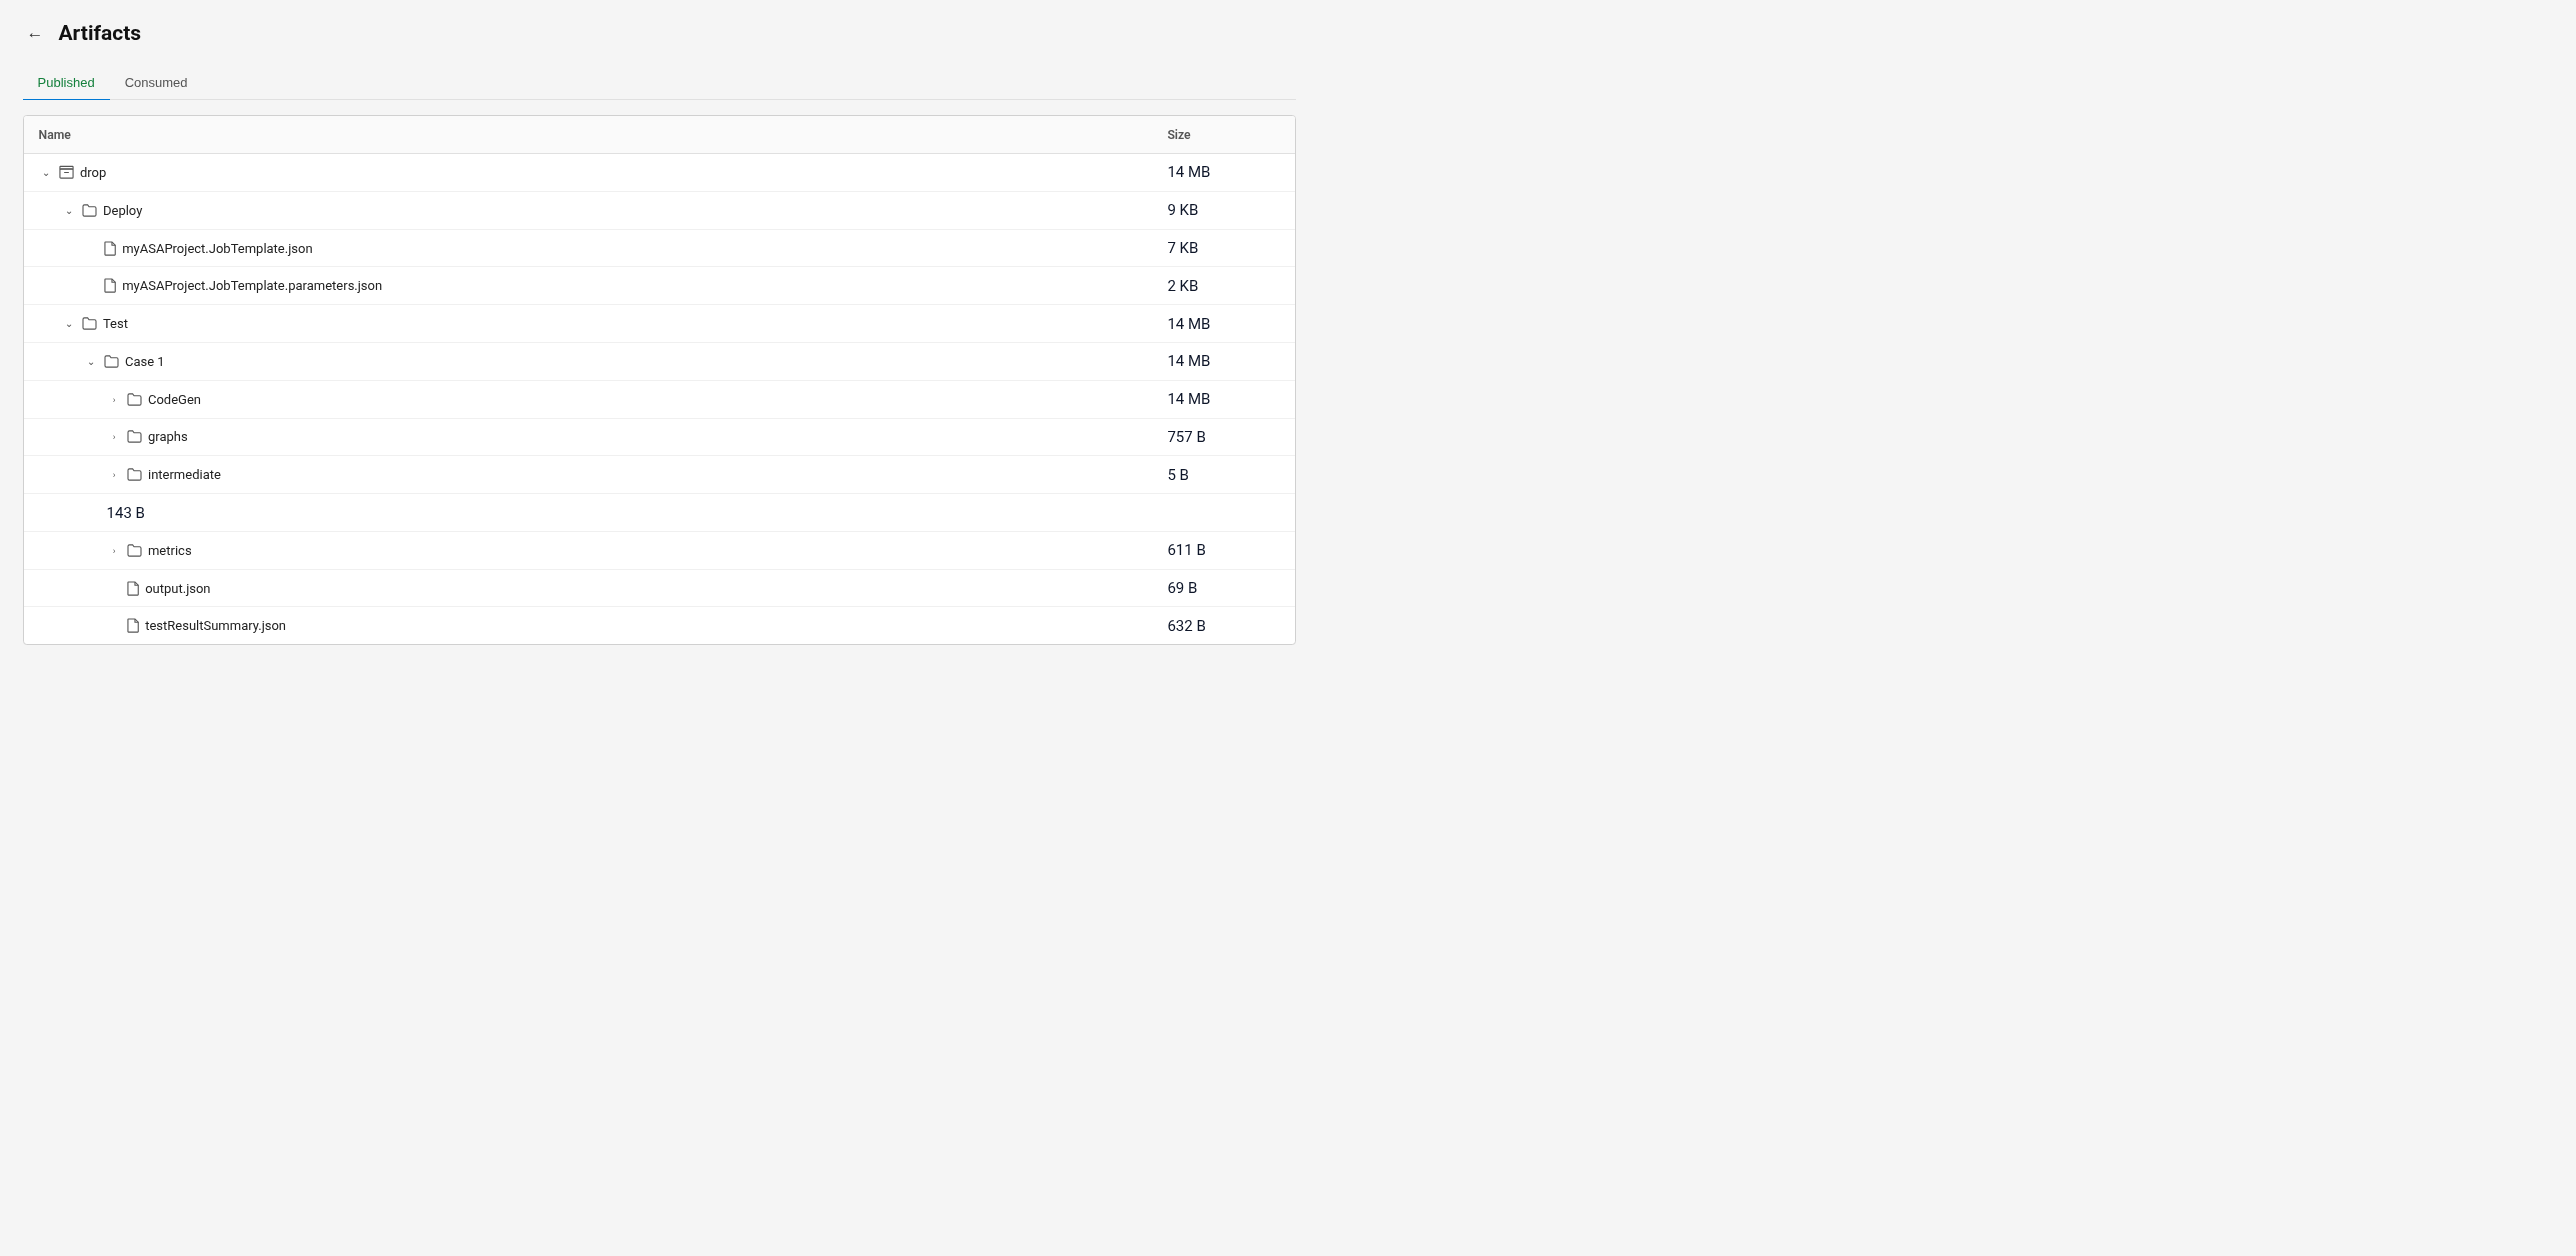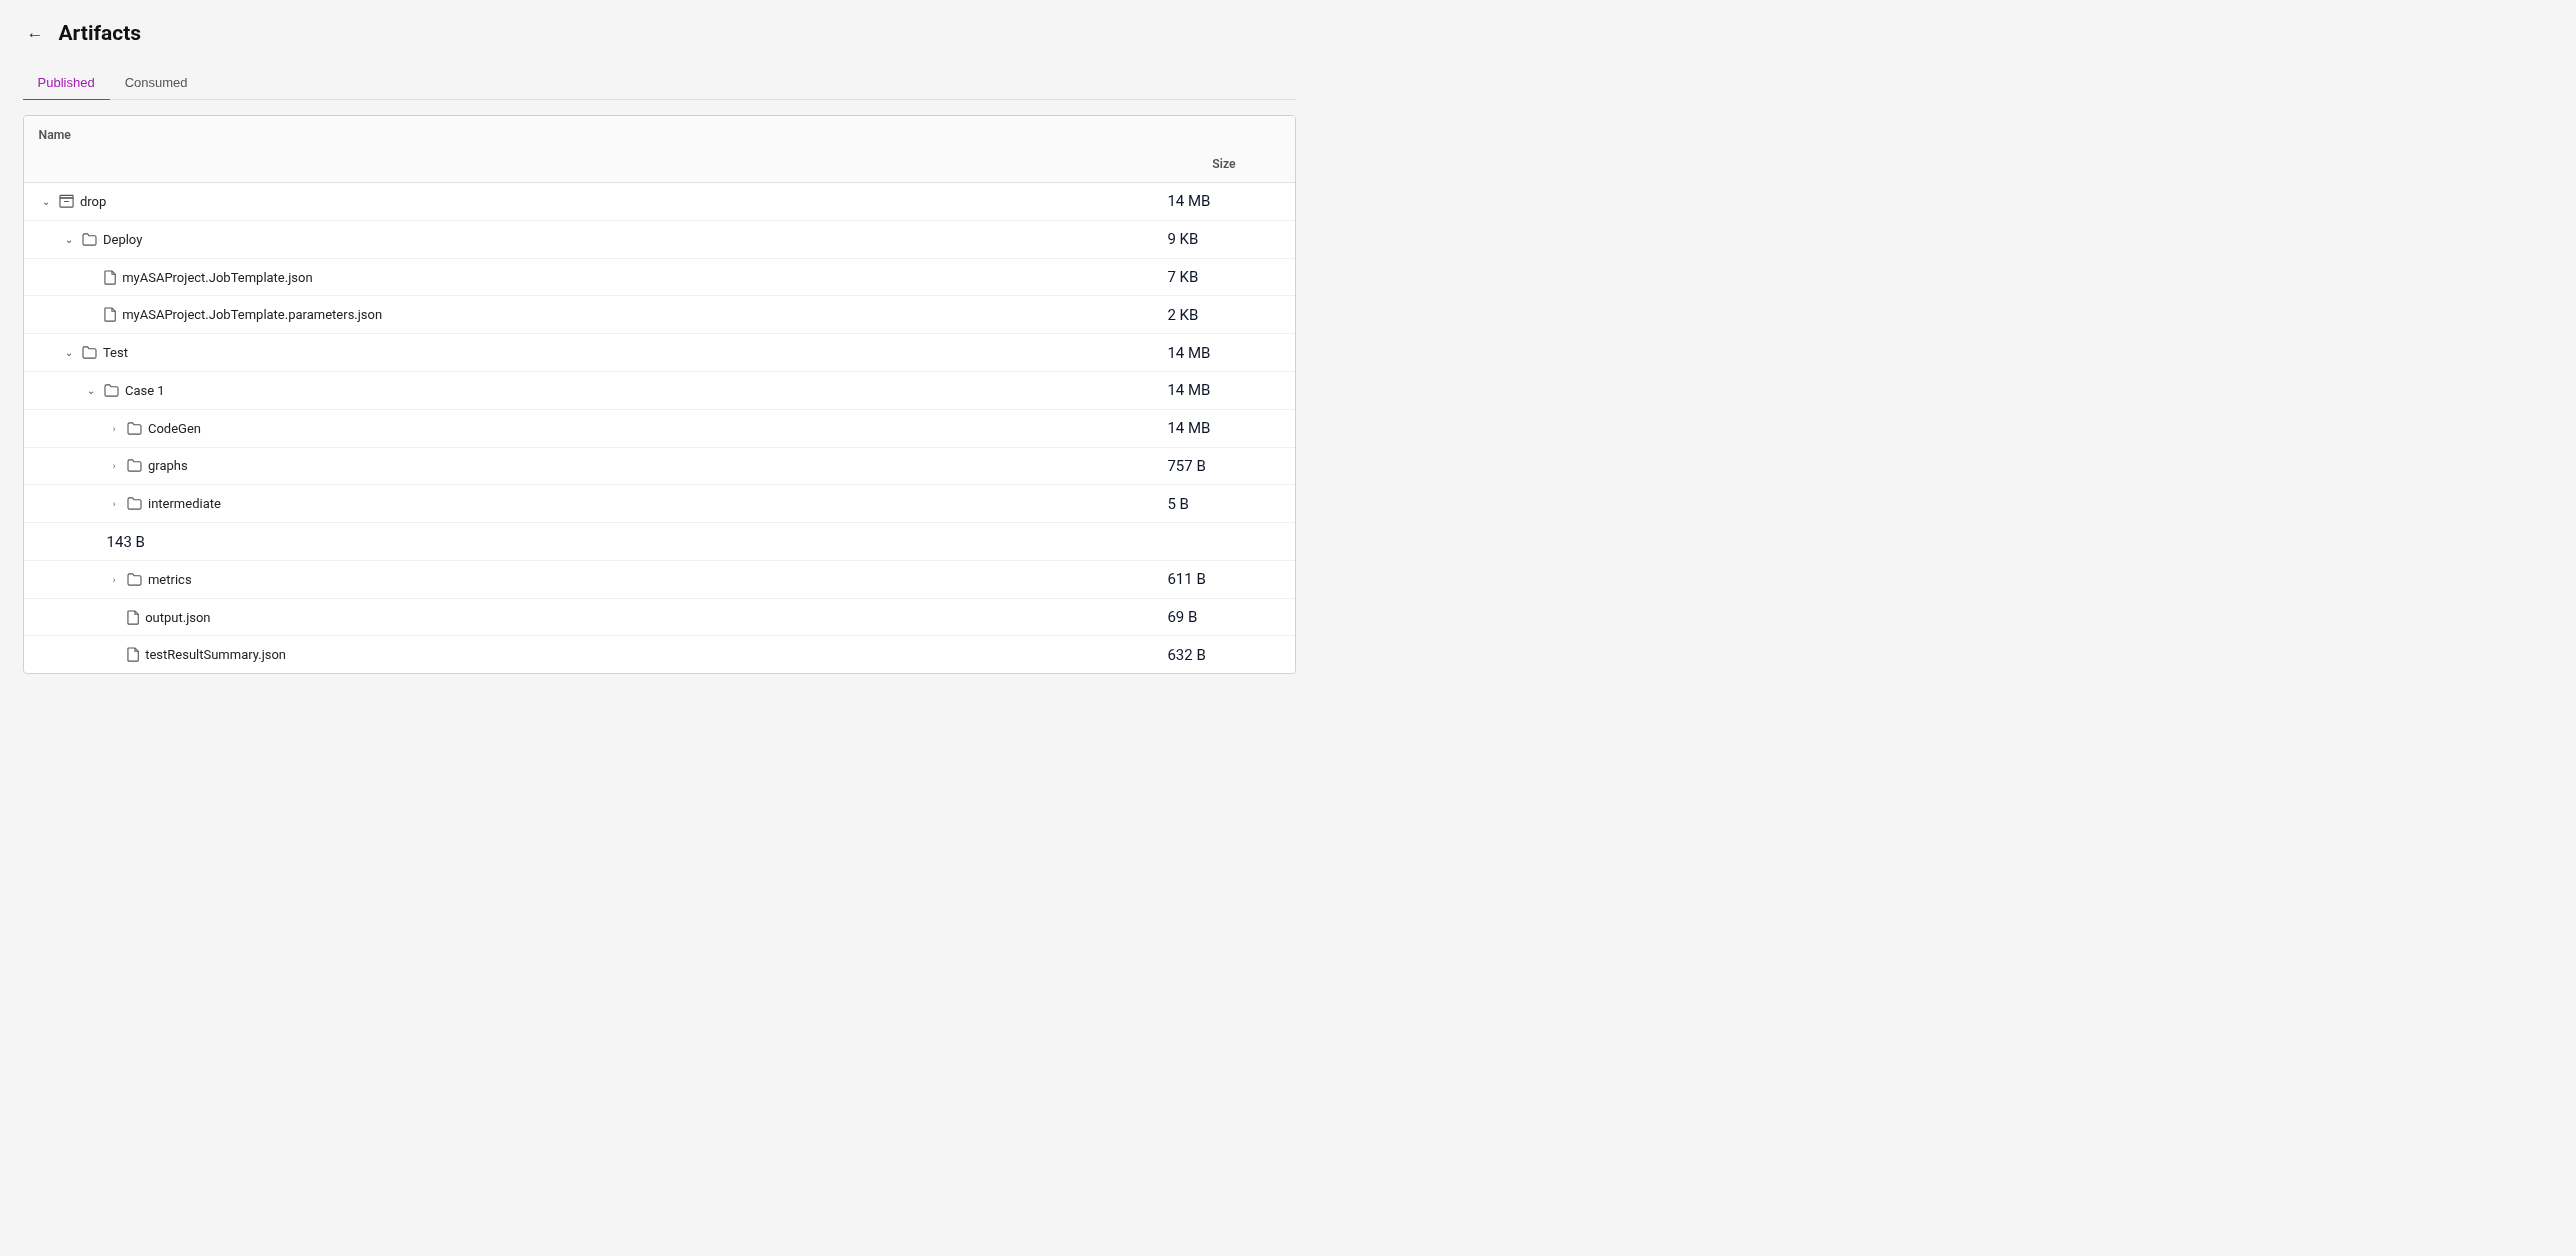--- a/index.html
+++ b/index.html
@@ -58,21 +58,21 @@
       color: #555;
       border-bottom: 1.9px solid transparent;
       margin-bottom: -0.9px;
       background: none;
       border-top: none;
       border-left: none;
       border-right: none;
     }
 
     .tab.active {
-      color: #a21caf;
+      color: #15803d;
       border-bottom: 1.9px solid #0078d4;
       font-weight: 500;
     }
 
     .table-container {
       background: #fff;
       border: 0.9px solid #d0d0d0;
       border-radius: 3.8px;
       margin-top: 15px;
       overflow: hidden;
@@ -87,25 +87,24 @@
 
     .col-name {
       flex: 1;
       font-size: 12.2px;
       font-weight: 600;
       color: #555;
     }
 
     .col-size {
       width: 113px;
-      text-align: center;
+      text-align: left;
       font-size: 12.2px;
       font-weight: 600;
       color: #555;
-      margin-top: 29px;
     }
 
     .table-row {
       display: flex;
       align-items: center;
       padding: 9.4px 15px;
       border-bottom: 0.9px solid #f0f0f0;
       cursor: default;
     }
 

